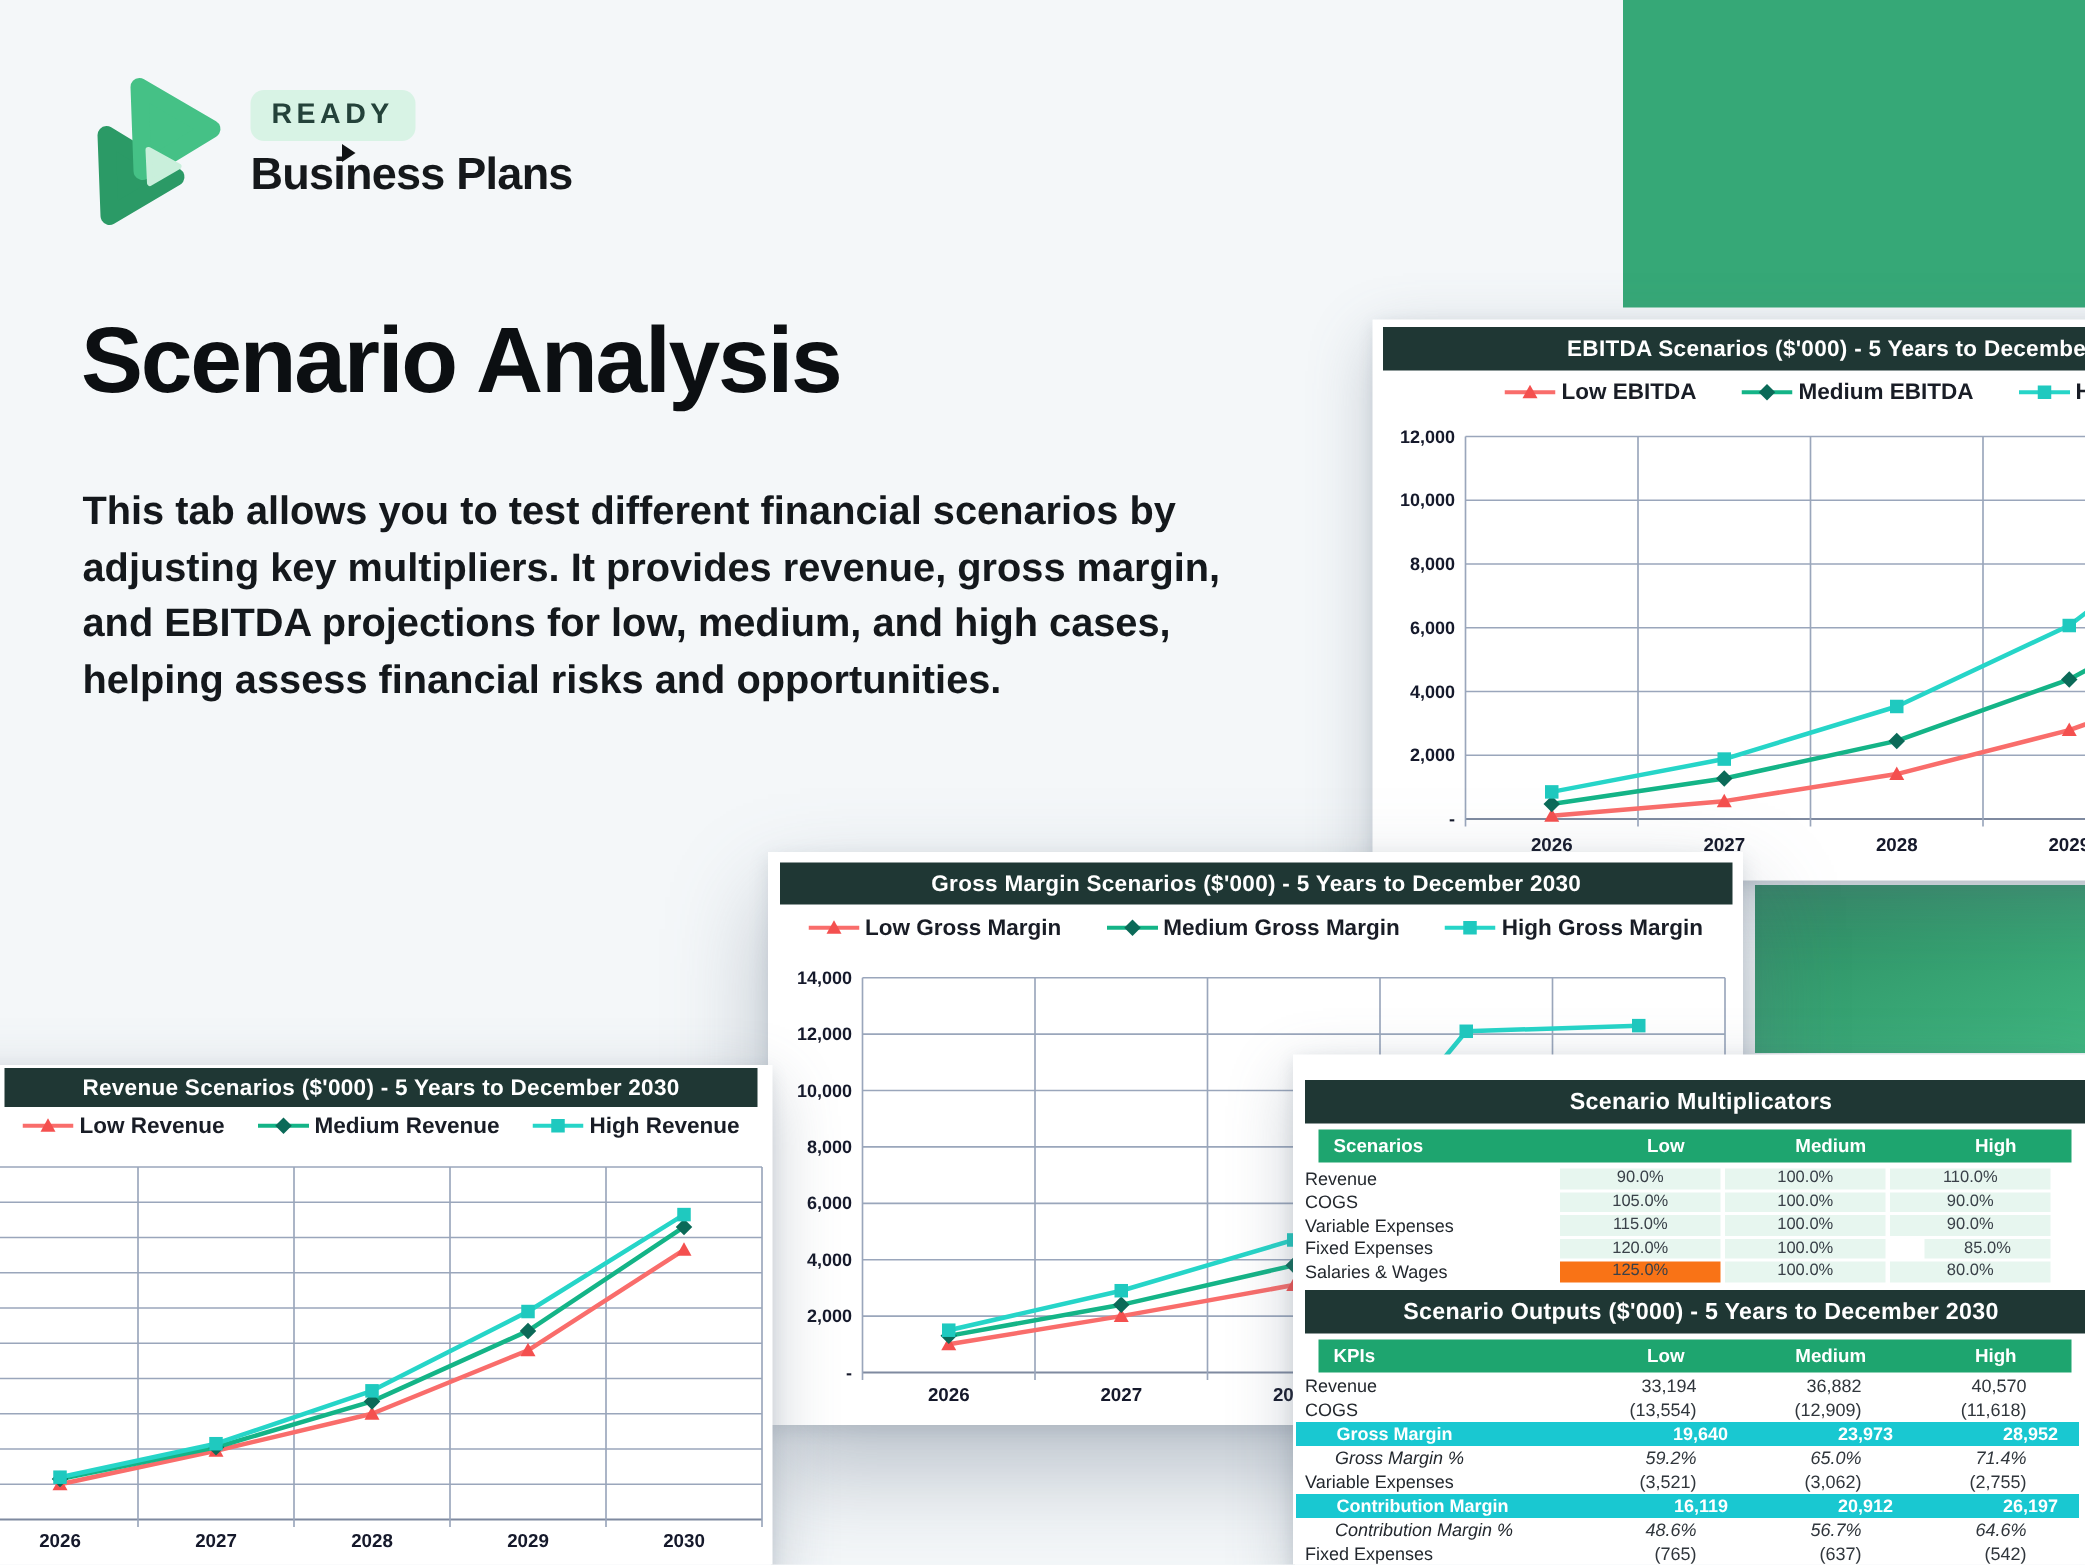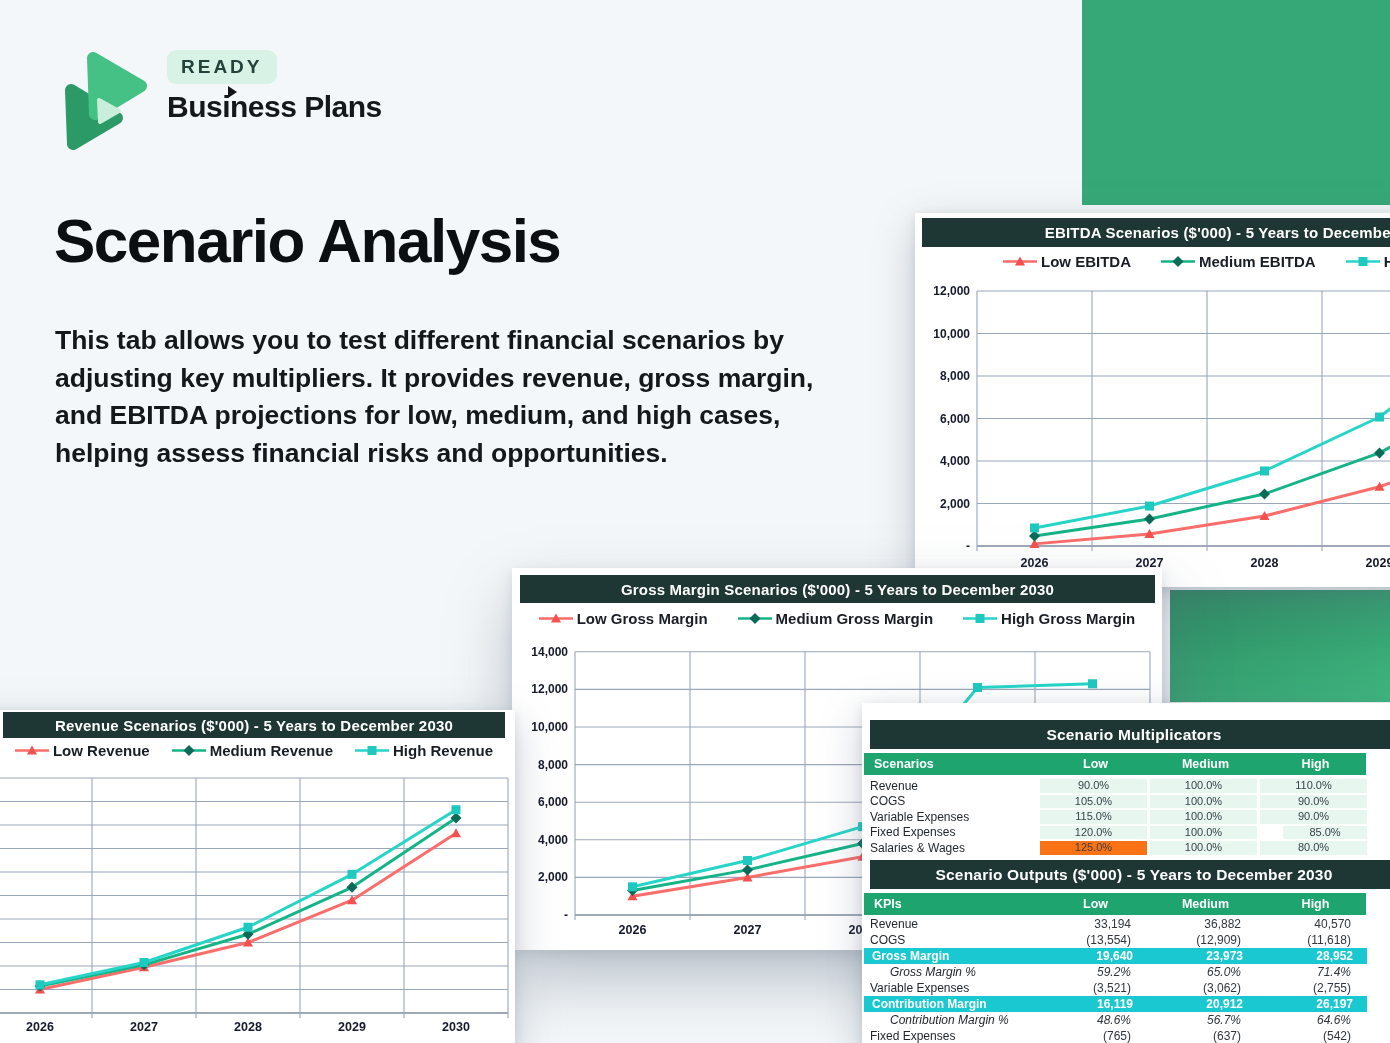--- a/index.html
+++ b/index.html
@@ -7,21 +7,21 @@
        background:#f4f7f9;font-family:"Liberation Sans","DejaVu Sans",sans-serif;}
   .stage{position:absolute;inset:0;}
 
   
   .deco-top{position:absolute;left:1082px;top:0;width:308px;height:205px;}
   .deco-mid{position:absolute;left:1170px;top:590px;width:220px;height:112px;}
 
   
   .brand{position:absolute;left:57px;top:48px;display:flex;align-items:flex-start;z-index:6;}
   .brand-logo{width:92px;height:106px;}
-  .brand-text{margin-left:18px;margin-top:2px;}
+  .brand-text{margin-left:18px;margin-top:12px;}
   .badge{display:inline-block;padding:6px 14px;border-radius:9px;font-size:19px;font-weight:700;
          letter-spacing:3px;color:#24423a;}
   .brand-name-wrap{position:relative;margin-top:6px;}
   .brand-name{font-size:30px;font-weight:800;color:#15181b;letter-spacing:-.5px;}
   .brand-play{position:absolute;left:61px;top:-4px;width:0;height:0;
               border-left:9px solid #101214;border-top:6px solid transparent;border-bottom:6px solid transparent;}
 
   
   h1.hero-title{position:absolute;left:54px;top:205px;margin:0;font-size:62px;font-weight:800;
                 letter-spacing:-1.5px;color:#0c0f12;z-index:6;}
@@ -52,31 +52,31 @@
   #revenue-card{left:-75px;top:710px;width:590px;height:340px;z-index:4;}
   #revenue-card .chart-titlebar{left:78px;top:2px;width:502px;height:26px;}
   #revenue-card .legend{left:78px;right:10px;top:32px;gap:22px;}
   #revenue-card .chart-svg{top:53px;}
 
   #tables-card{left:862px;top:703px;width:536px;height:348px;z-index:5;}
   .table-titlebar{left:8px;width:calc(100% - 8px);height:29px;font-size:15.5px;}
   #mult-title{top:17px;} #out-title{top:157px;}
   .thead,.trow{position:relative;display:grid;grid-template-columns:175px 107px 107px 107px;
                column-gap:3px;align-items:center;}
-  .thead{margin-left:2px;width:502px;height:22px;color:#fff;font-size:12.5px;font-weight:700;}
+  .thead{margin-left:17px;width:502px;height:22px;color:#fff;font-size:12.5px;font-weight:700;}
   .thead .c0{padding-left:10px;text-align:left;} .thead div{text-align:center;}
   #mult-head{position:absolute;top:50px;} #out-head{position:absolute;top:190px;}
   #mult-rows{position:absolute;top:75px;left:0;width:510px;}
   #out-rows{position:absolute;top:213px;left:0;width:510px;}
   .trow{height:15.5px;font-size:12px;color:#23282e;}
   .trow .lbl{padding-left:8px;text-align:left;white-space:nowrap;}
   .mintcell{height:13.5px;line-height:13.5px;text-align:center;font-size:11px;color:#3a4149;margin:1px 0;}
   .outrow{height:16px;}
   .outrow .val{text-align:right;padding-right:16px;color:#30363c;}
-  .outrow.hl{margin-left:2px;width:503px;color:#fff;font-weight:700;}
+  .outrow.hl{margin-left:2px;width:503px;color:#fff;font-weight:700;padding-left:19px;}
   .outrow.hl .val{color:#fff;}
   .outrow.pct{font-style:italic;} .outrow.pct .lbl{padding-left:28px;}
 </style>
 </head>
 <body>
 
 <div class="stage">
 
   <div class="deco-top" id="deco-top" style="background: rgb(54, 168, 119);"></div>
   <div class="deco-mid" id="deco-mid" style="background: linear-gradient(160deg, rgb(45, 138, 98), rgb(62, 182, 127));"></div>

